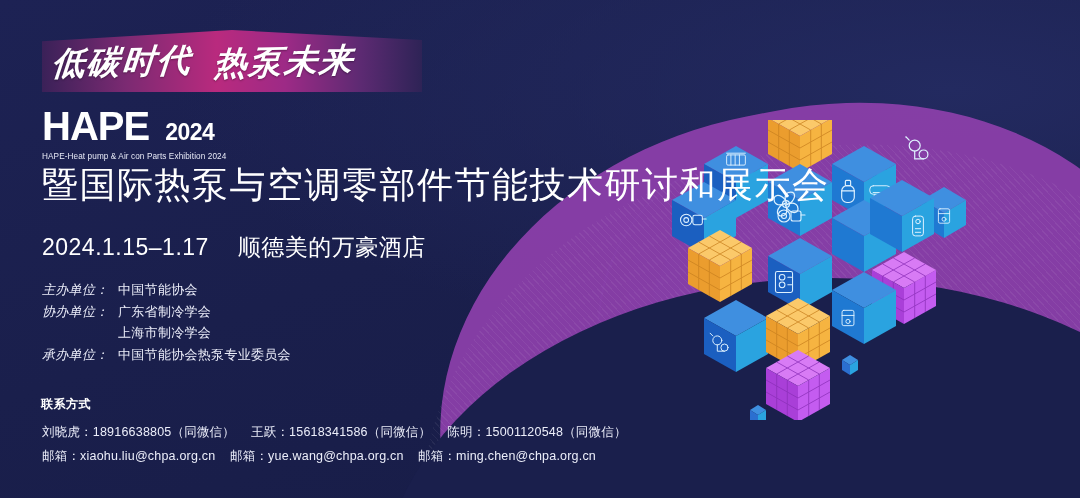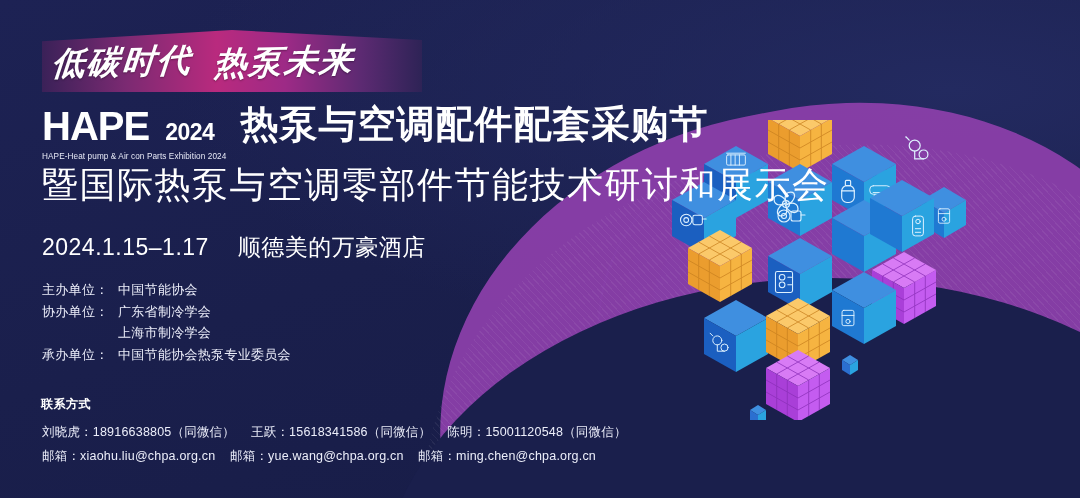--- a/index.html
+++ b/index.html
@@ -106,21 +106,21 @@
     font-size:23px;color:#fff;letter-spacing:.5px;white-space:nowrap;
   }
   .datevenue .venue{margin-left:22px;}
 
   
   .orgs{
     position:absolute;left:42px;top:279px;
     font-size:13px;line-height:21.5px;color:#eceefa;letter-spacing:.3px;
   }
   .org-line{display:flex;white-space:nowrap;}
-  .org-label{width:76px;flex:none;}
+  .org-label{width:76px;flex:none;font-style:italic;}
   .org-value{}
   .org-indent .org-label{visibility:hidden;}
 
   
   .contact-title{
     position:absolute;left:41px;top:396px;
     font-size:12px;font-weight:bold;color:#fff;letter-spacing:.5px;
   }
   .contact-phones{
     position:absolute;left:42px;top:424px;
@@ -431,21 +431,20 @@
   </div>
 
   <div class="title-row">
     <div class="logo-block">
       <div class="logo-main">
         <span class="logo-hape">HAPE</span>
         <span class="logo-year">2024</span>
       </div>
       <div class="logo-sub">HAPE-Heat pump &amp; Air con Parts Exhibition 2024</div>
     </div>
-    <div class="title-cn">热泵与空调配件配套采购节</div>
   </div>
 
   <div class="subtitle-cn">暨国际热泵与空调零部件节能技术研讨和展示会</div>
 
   <div class="datevenue">
     <span>2024.1.15–1.17</span>
     <span class="venue">顺德美的万豪酒店</span>
   </div>
 
   <div class="orgs">

